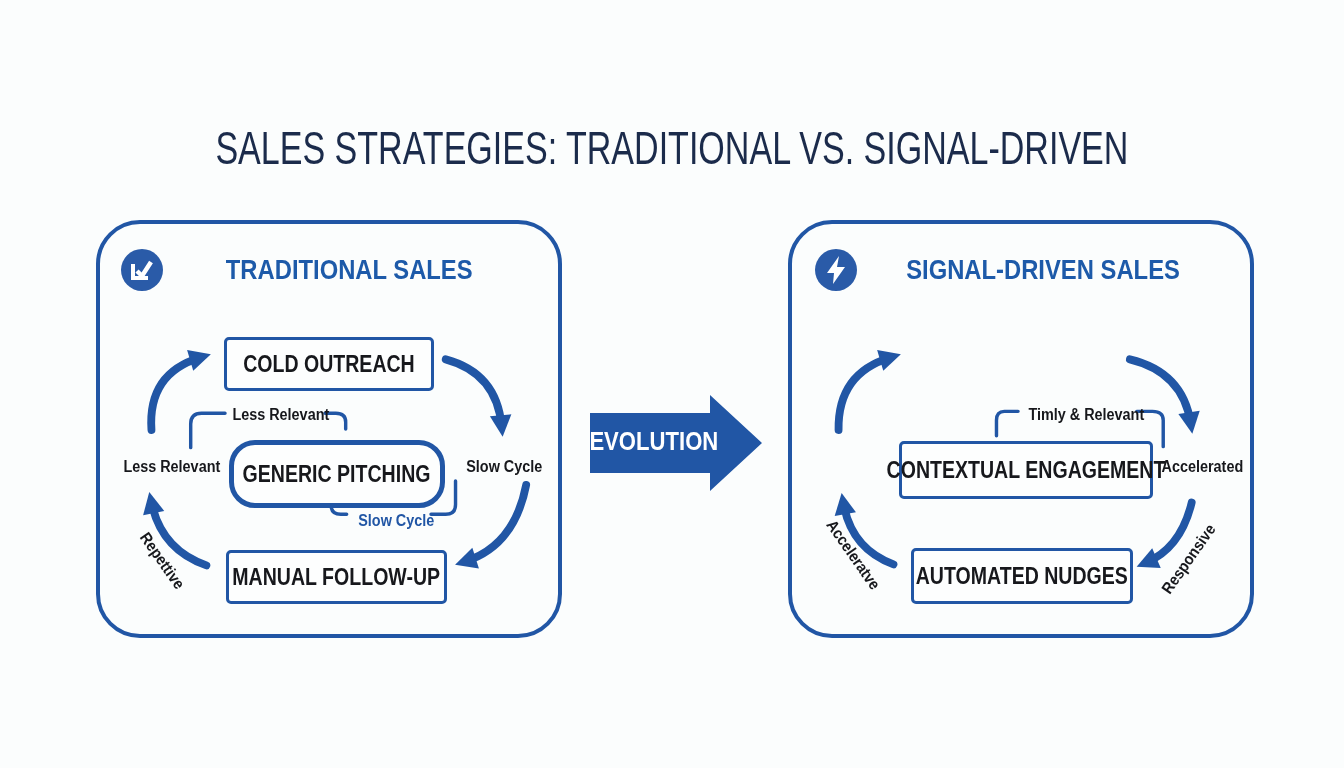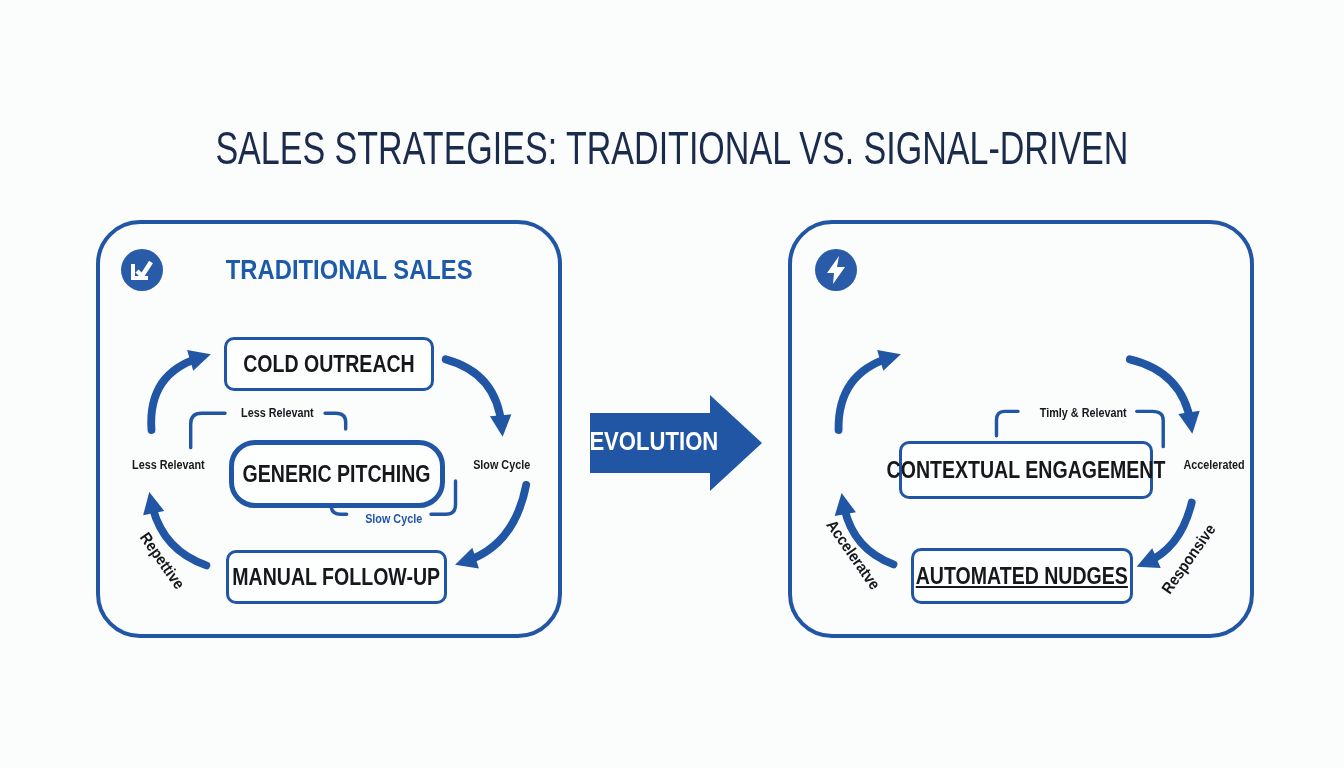--- a/index.html
+++ b/index.html
@@ -32,28 +32,28 @@
   .panel-svg{position:absolute;left:0;top:0;width:458px;height:410px;}
 
   .icon-circle{position:absolute;width:44px;height:44px;}
   .panel-title{
     position:absolute;top:28px;height:36px;line-height:36px;
     font-weight:700;font-size:28px;color:#1d5aa9;
   }
 
   .node{
     position:absolute;display:flex;align-items:center;justify-content:center;
-    border:3px solid #2156a5;border-radius:10px;background:#fdfefe;
+    border:3px solid #2156a5;border-radius:5px;background:#fdfefe;
     font-weight:700;font-size:23px;color:#17181c;
   }
   .node.thick{border-width:5px;border-radius:26px;}
 
   .lbl{
     position:absolute;text-align:center;
-    font-weight:700;font-size:12px;color:#17181c;
+    font-weight:700;font-size:16px;color:#17181c;
   }
   .lbl.blue{color:#2156a5;}
   .lbl.rot-cw{transform:rotate(55deg);font-size:16px;}
   .lbl.rot-ccw{transform:rotate(-55deg);font-size:16px;}
 
   .evo{position:absolute;left:590px;top:395px;width:172px;height:96px;}
   .evo-label{
     position:absolute;left:0;top:16px;width:128px;height:60px;
     display:flex;align-items:center;justify-content:center;
     color:#ffffff;font-weight:700;font-size:26px;
@@ -136,25 +136,26 @@
       <path d="M 230 191 L 216 191 Q 208 191 208 200 L 208 216" stroke="#2156a5" stroke-width="3.5" fill="none" stroke-linecap="round"></path>
       <path d="M 351 191 L 367 191 Q 378 191 378 200 L 378 227" stroke="#2156a5" stroke-width="3.5" fill="none" stroke-linecap="round"></path>
     </svg>
 
     <span class="icon-circle" style="left:22px;top:24px;">
       <svg viewBox="0 0 44 44" width="44" height="44">
         <circle cx="22" cy="22" r="21" fill="#2a5ba8"></circle>
         <path d="M25 8 L13 25 h7 L19 36 L31 19 h-8 Z" fill="#ffffff"></path>
       </svg>
     </span>
+    <div class="panel-title" style="left:90px;"><span class="cond">SIGNAL-DRIVEN SALES</span></div>
 
     <div class="node" style="left:107px;top:217px;width:248px;height:52px;">
         <span class="cond">CONTEXTUAL ENGAGEMENT</span>
       </div>
-    <div class="node" style="left:119px;top:324px;width:216px;height:50px;text-decoration:underline;">
+    <div class="node" style="left:119px;top:324px;width:216px;height:50px;">
         <span class="cond">AUTOMATED NUDGES</span>
       </div>
 
     <div class="lbl" style="left:230px;top:182px;width:122px;"><span class="cond90">Timly &amp; Relevant</span></div>
     <div class="lbl" style="left:360px;top:234px;width:96px;text-align:right;"><span class="cond90">Accelerated</span></div>
     <div class="lbl rot-cw" style="left:16px;top:322px;width:90px;"><span class="cond90">Acceleratve</span></div>
     <div class="lbl rot-ccw" style="left:352px;top:326px;width:90px;"><span class="cond90">Responsive</span></div>
   </section>
 
 </div>

